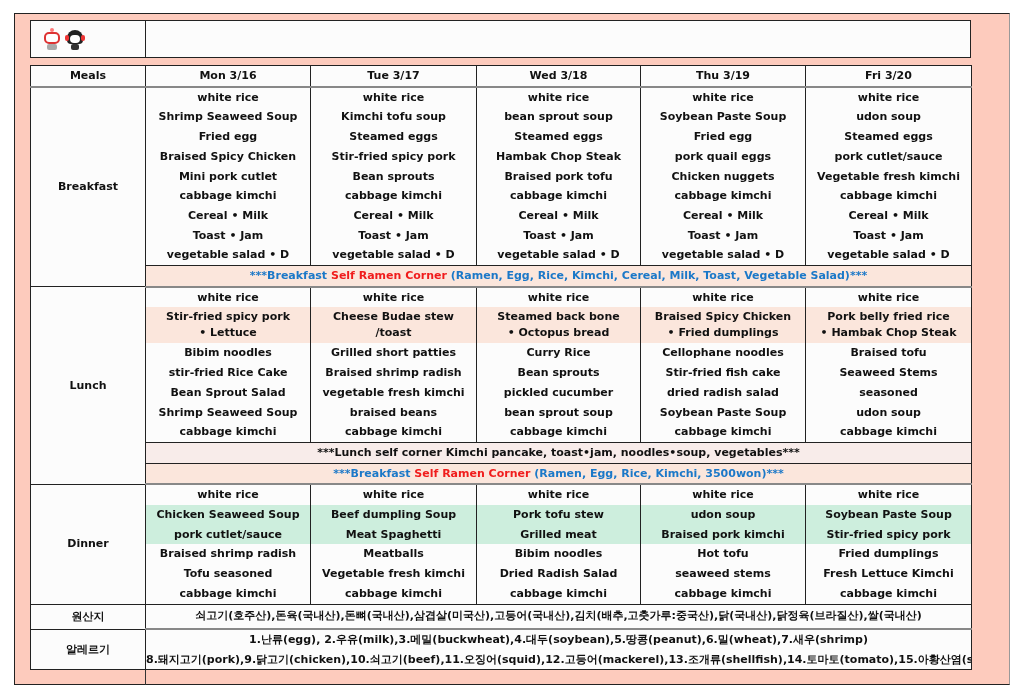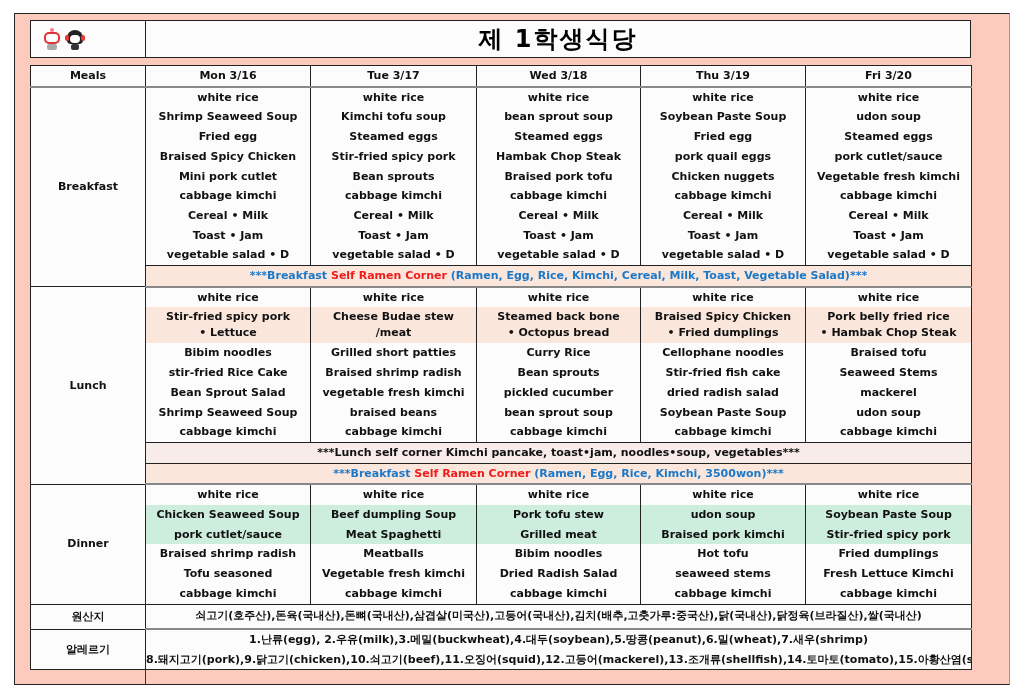--- a/index.html
+++ b/index.html
@@ -56,21 +56,20 @@
         <div class="body"></div>
     </div>
     <div class="girl">
       <div class="hair"></div>
         <div class="face"></div>
       <div class="ear" style="left:0"></div>
         <div class="ear" style="left:16px"></div>
       <div class="body"></div>
     </div>
   </div>
-  <div class="title-cell">제 1학생식당</div>
 </div>
 
 <table class="menu">
   <colgroup>
     <col style="width:115px">
       <col style="width:165px">
       <col style="width:166px">
       <col style="width:164px">
       <col style="width:165px">
       <col style="width:166px">
@@ -163,21 +162,21 @@
         <td class="day c-black">white rice</td>
         <td class="day c-black">white rice</td>
       </tr>
       <tr class="pink">
         <td class="day c-red">
           <div>Stir-fried spicy pork</div>
           <div>• Lettuce</div>
         </td>
         <td class="day c-red">
           <div>Cheese Budae stew</div>
-          <div>/meat</div>
+          <div>/toast</div>
         </td>
         <td class="day c-red">
           <div>Steamed back bone</div>
           <div>• Octopus bread</div>
         </td>
         <td class="day c-red">
           <div>Braised Spicy Chicken</div>
           <div>• Fried dumplings</div>
         </td>
         <td class="day c-red">
@@ -197,21 +196,21 @@
         <td class="day c-green">Braised shrimp radish</td>
         <td class="day c-green">Bean sprouts</td>
         <td class="day c-green">Stir-fried fish cake</td>
         <td class="day c-green">Seaweed Stems</td>
       </tr>
       <tr>
         <td class="day c-black">Bean Sprout Salad</td>
         <td class="day c-black">vegetable fresh kimchi</td>
         <td class="day c-black">pickled cucumber</td>
         <td class="day c-black">dried radish salad</td>
-        <td class="day c-black">mackerel</td>
+        <td class="day c-black">seasoned</td>
       </tr>
       <tr>
         <td class="day c-black">Shrimp Seaweed Soup</td>
         <td class="day c-black">braised beans</td>
         <td class="day c-black">bean sprout soup</td>
         <td class="day c-black">Soybean Paste Soup</td>
         <td class="day c-black">udon soup</td>
       </tr>
       <tr class="bottom">
         <td class="day c-black">cabbage kimchi</td>

